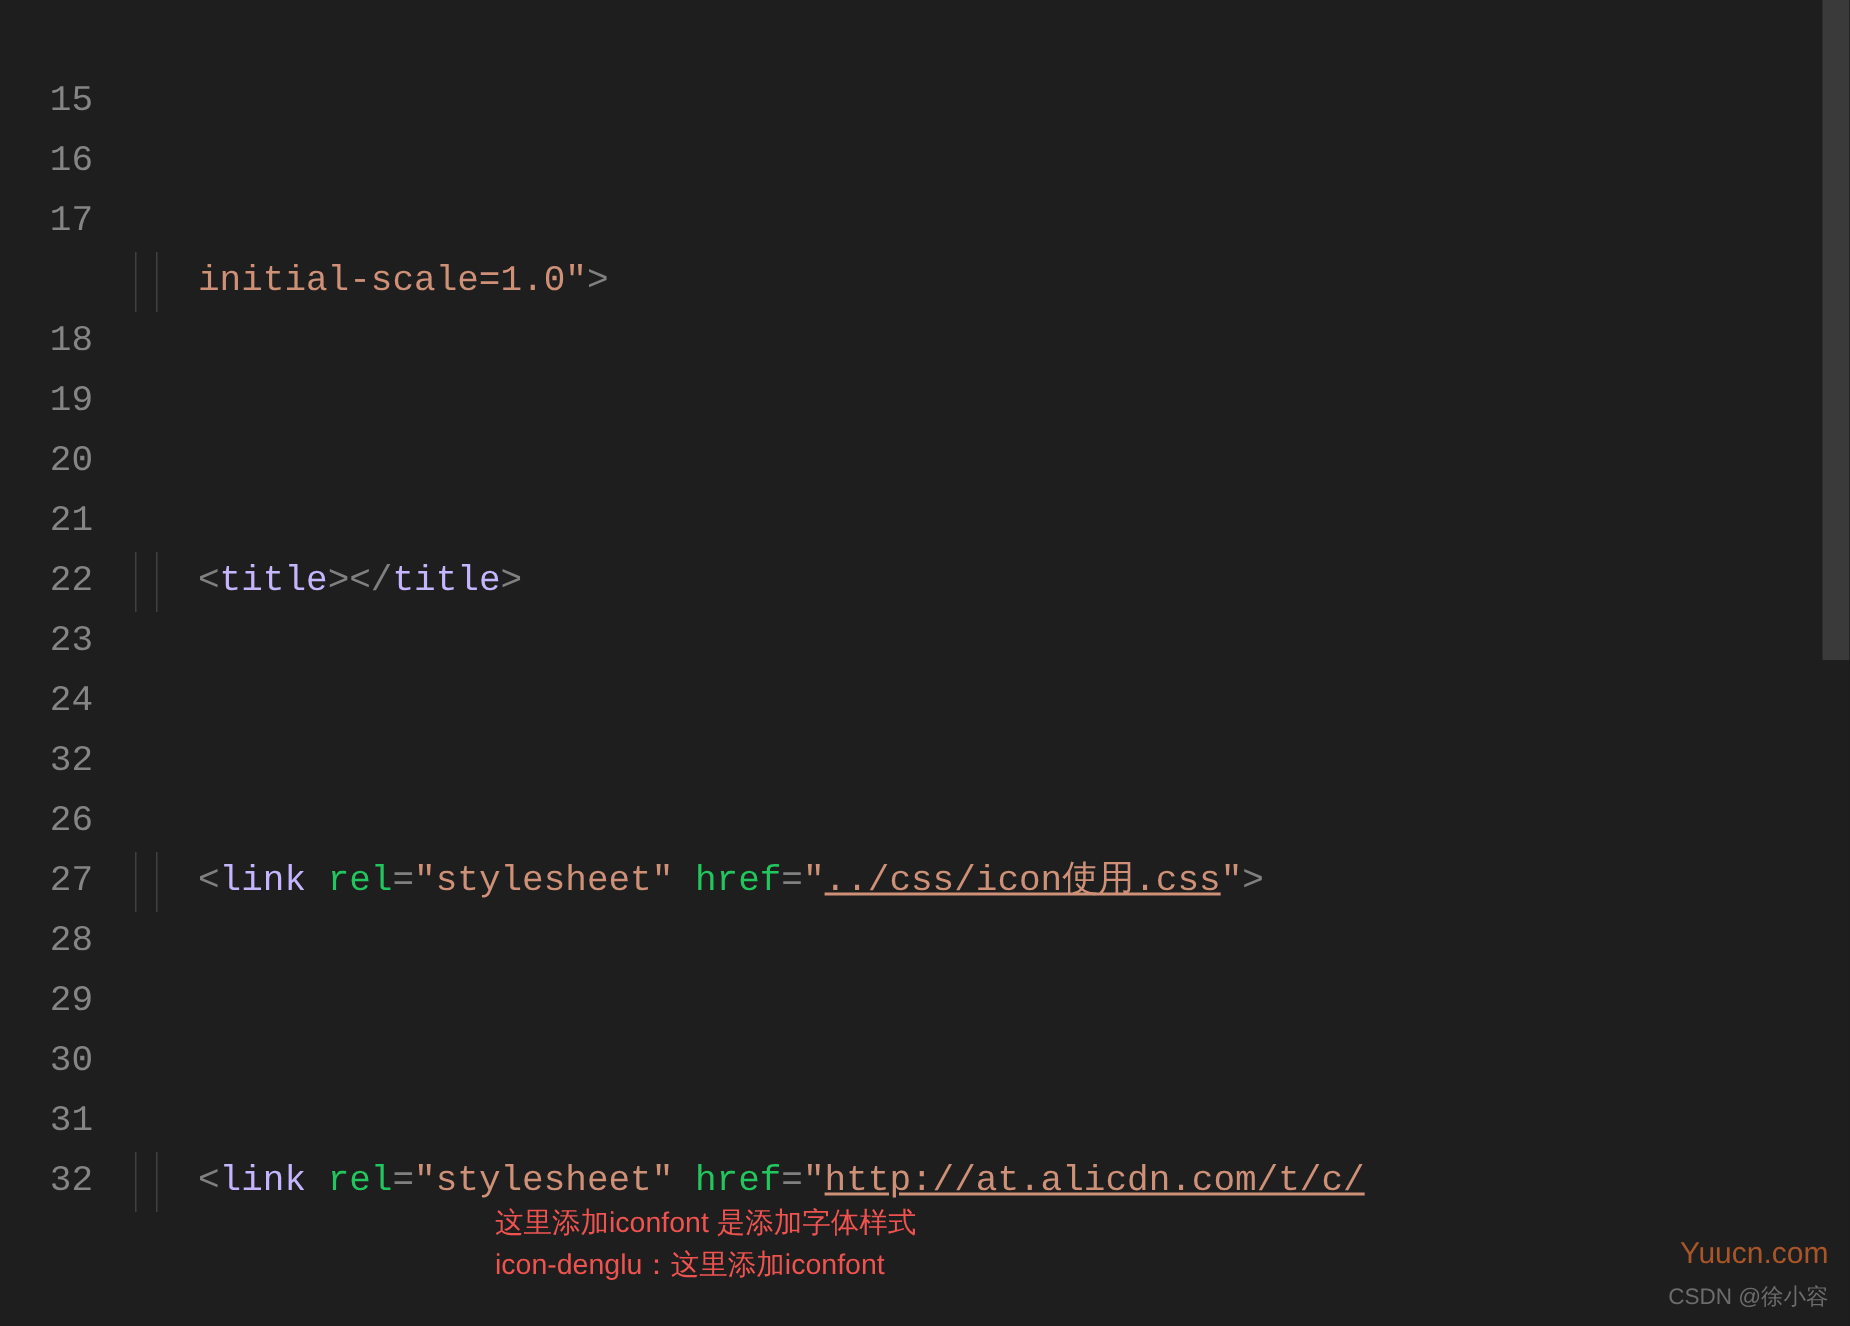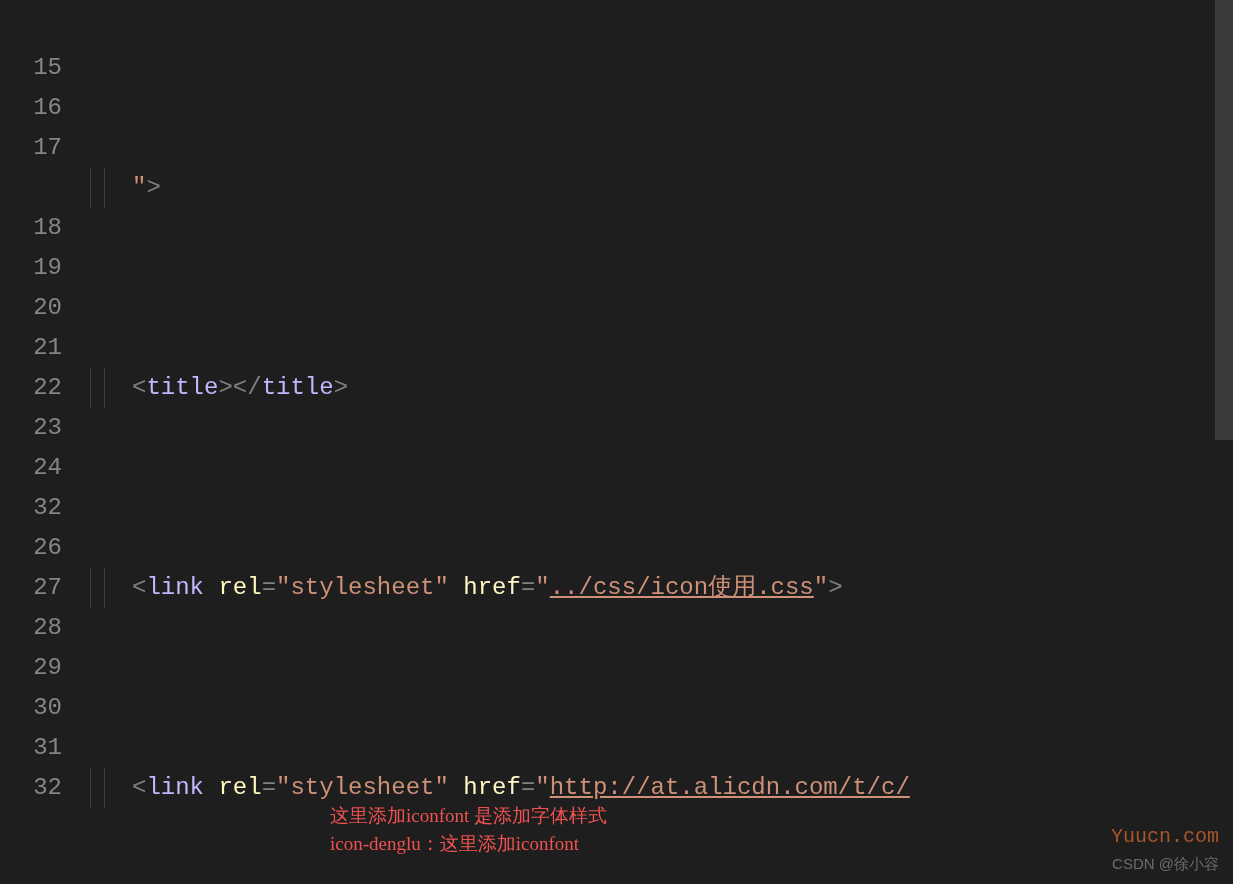--- a/index.html
+++ b/index.html
@@ -43,42 +43,42 @@
     width: 14px;
     height: 40px;
     border-left: 1px solid #404040;
     vertical-align: top;
   }
   .sp14 { display: inline-block; width: 14px; }
 
   
   .pun   { color: #808080; }
   .tag   { color: #c4b5fd; }
-  .attr  { color: #fef9c3; }
+  .attr  { color: #22c55e; }
   .str   { color: #ce9178; }
   .strU  { color: #ce9178; text-decoration: underline; text-decoration-color: #ce9178; }
   .txt   { color: #d4d4d4; }
 
   .annot {
     position: absolute;
     left: 330px;
     color: #ef5350;
     font-size: 19px;
     line-height: 28px;
-    font-family: Liberation Serif, serif;
+    font-family: Liberation Sans, sans-serif;
   }
   .annot1 { top: 802px; }
   .annot2 { top: 830px; }
 
   .wm-yuucn {
     position: absolute;
     right: 14px;
     bottom: 36px;
     color: #b85c2a;
-    font-family: Liberation Mono, monospace;
+    font-family: Liberation Sans, sans-serif;
     font-size: 20px;
     opacity: 0.9;
   }
   .wm-csdn {
     position: absolute;
     right: 14px;
     bottom: 10px;
     color: #7a7a7a;
     font-family: "Microsoft YaHei", sans-serif;
     font-size: 15px;
@@ -133,21 +133,21 @@
     <div class="ln">28</div>
     <div class="ln">29</div>
     <div class="ln">30</div>
     <div class="ln">31</div>
     <div class="ln">32</div>
   </div>
 
   <div class="code">
 
     
-    <div class="line"><span class="ind-guide"></span><span class="ind-guide"></span><span class="sp14"></span><span class="str">"</span><span class="pun">&gt;</span></div>
+    <div class="line"><span class="ind-guide"></span><span class="ind-guide"></span><span class="sp14"></span><span class="str">initial-scale=1.0</span><span class="str">"</span><span class="pun">&gt;</span></div>
 
     
     <div class="line"><span class="ind-guide"></span><span class="ind-guide"></span><span class="sp14"></span><span class="pun">&lt;</span><span class="tag">title</span><span class="pun">&gt;</span><span class="pun">&lt;/</span><span class="tag">title</span><span class="pun">&gt;</span></div>
 
     
     <div class="line"><span class="ind-guide"></span><span class="ind-guide"></span><span class="sp14"></span><span class="pun">&lt;</span><span class="tag">link</span><span> </span><span class="attr">rel</span><span class="pun">=</span><span class="str">"</span><span class="str">stylesheet</span><span class="str">"</span><span> </span><span class="attr">href</span><span class="pun">=</span><span class="str">"</span><span class="strU">../css/icon使用.css</span><span class="str">"</span><span class="pun">&gt;</span></div>
 
     
     <div class="line"><span class="ind-guide"></span><span class="ind-guide"></span><span class="sp14"></span><span class="pun">&lt;</span><span class="tag">link</span><span> </span><span class="attr">rel</span><span class="pun">=</span><span class="str">"</span><span class="str">stylesheet</span><span class="str">"</span><span> </span><span class="attr">href</span><span class="pun">=</span><span class="str">"</span><span class="strU">http://at.alicdn.com/t/c/</span></div>
     

